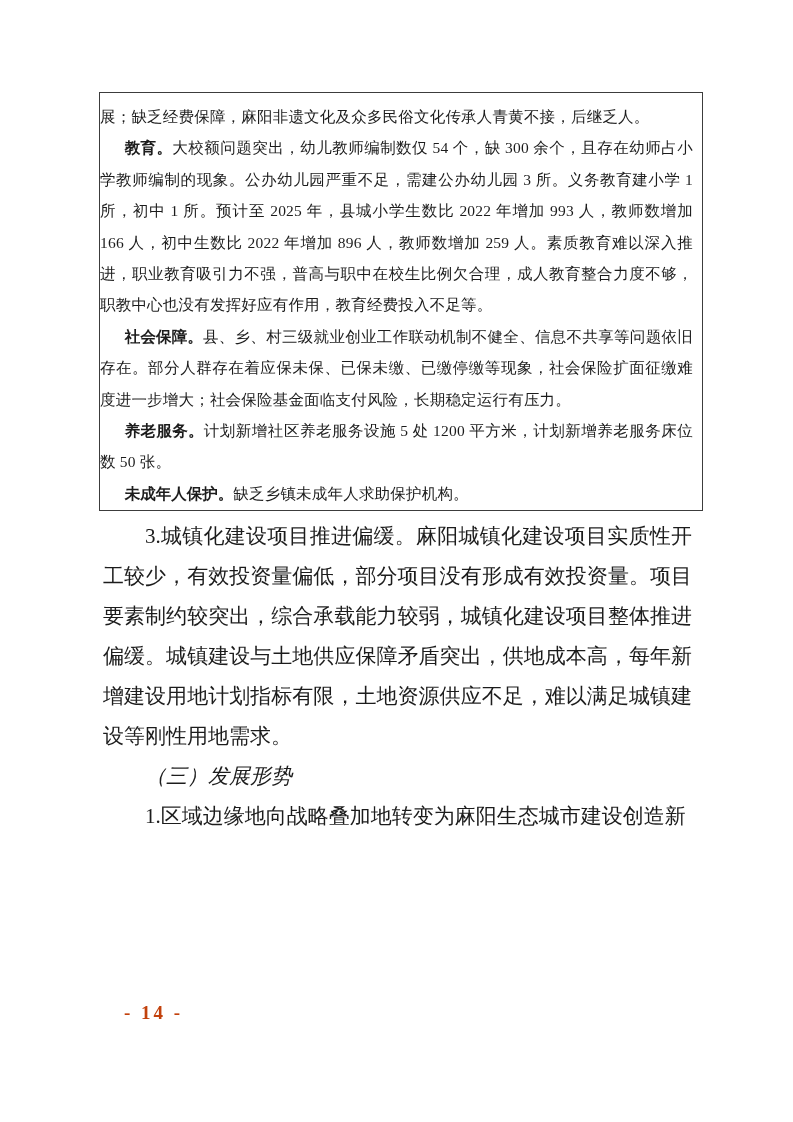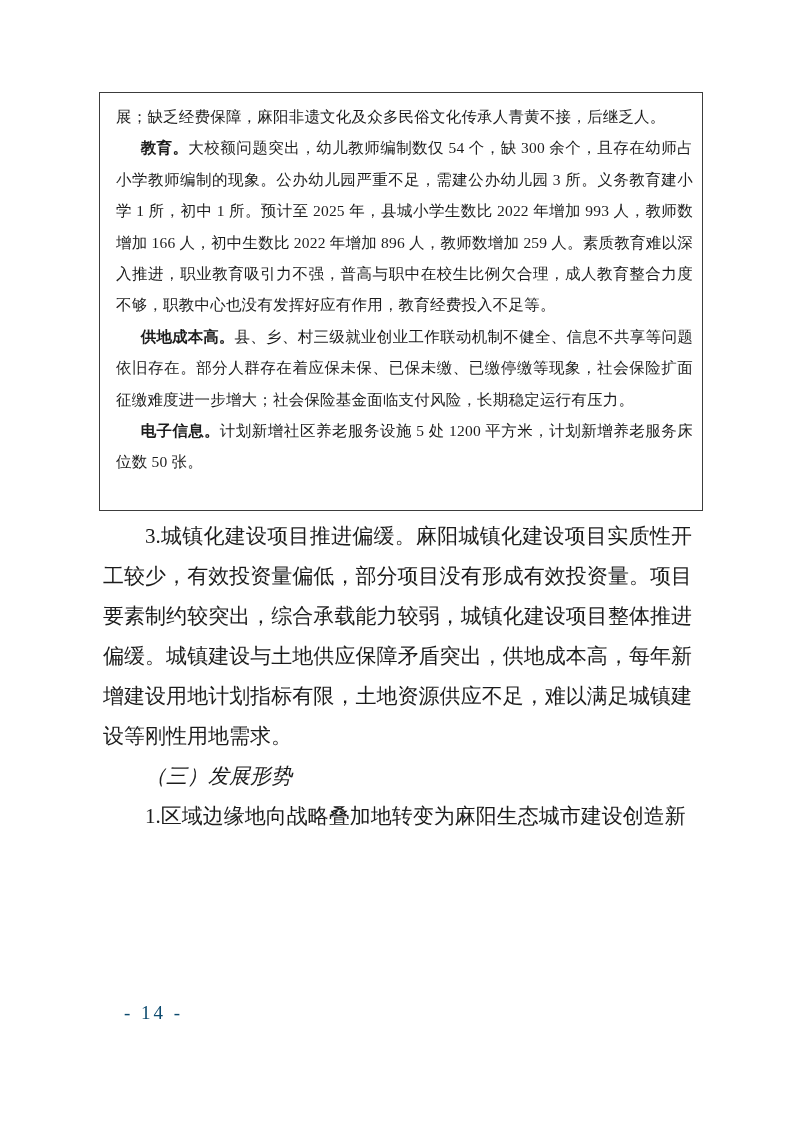--- a/index.html
+++ b/index.html
@@ -14,21 +14,21 @@
   }
   
   .info-box {
     position: absolute;
     left: 99px;
     top: 92px;
     width: 604px;
     height: 419px;
     box-sizing: border-box;
     border: 1.5px solid #3c3c3c;
-    padding: 8px 9px 0 16px;
+    padding: 8px 9px 0 0;
     font-size: 15.5px;
     line-height: 31.4px;
     text-align: justify;
     letter-spacing: 0.2px;
   }
   .info-box p { margin: 0; }
   .box-p { text-indent: 1.6em; }
   .box-p-first { text-indent: 0; }
   .box-label {
     font-weight: bold;
@@ -54,40 +54,44 @@
     line-height: 40px;
     font-weight: normal;
     font-style: italic;
   }
   .page-number {
     position: absolute;
     left: 124px;
     top: 1002px;
     font-size: 19px;
     letter-spacing: 3px;
-    color: #0c4a6e;
+    color: #c2410c;
+    font-weight: bold;
   }
 </style>
 </head>
 <body>
 
 <div class="page">
 
   <div class="info-box">
     <p class="box-p-first">
       <span>展；缺乏经费保障，麻阳非遗文化及众多民俗文化传承人青黄不接，后继乏人。</span>
     </p>
     <p class="box-p">
       <span class="box-label">教育。</span><span>大校额问题突出，幼儿教师编制数仅 54 个，缺 300 余个，且存在幼师占小学教师编制的现象。公办幼儿园严重不足，需建公办幼儿园 3 所。义务教育建小学 1 所，初中 1 所。预计至 2025 年，县城小学生数比 2022 年增加 993 人，教师数增加 166 人，初中生数比 2022 年增加 896 人，教师数增加 259 人。素质教育难以深入推进，职业教育吸引力不强，普高与职中在校生比例欠合理，成人教育整合力度不够，职教中心也没有发挥好应有作用，教育经费投入不足等。</span>
     </p>
     <p class="box-p">
-      <span class="box-label">供地成本高。</span><span>县、乡、村三级就业创业工作联动机制不健全、信息不共享等问题依旧存在。部分人群存在着应保未保、已保未缴、已缴停缴等现象，社会保险扩面征缴难度进一步增大；社会保险基金面临支付风险，长期稳定运行有压力。</span>
+      <span class="box-label">社会保障。</span><span>县、乡、村三级就业创业工作联动机制不健全、信息不共享等问题依旧存在。部分人群存在着应保未保、已保未缴、已缴停缴等现象，社会保险扩面征缴难度进一步增大；社会保险基金面临支付风险，长期稳定运行有压力。</span>
     </p>
     <p class="box-p">
-      <span class="box-label">电子信息。</span><span>计划新增社区养老服务设施 5 处 1200 平方米，计划新增养老服务床位数 50 张。</span>
+      <span class="box-label">养老服务。</span><span>计划新增社区养老服务设施 5 处 1200 平方米，计划新增养老服务床位数 50 张。</span>
+    </p>
+    <p class="box-p">
+      <span class="box-label">未成年人保护。</span><span>缺乏乡镇未成年人求助保护机构。</span>
     </p>
   </div>
 
   <div class="body-text">
     <p>3.城镇化建设项目推进偏缓。麻阳城镇化建设项目实质性开工较少，有效投资量偏低，部分项目没有形成有效投资量。项目要素制约较突出，综合承载能力较弱，城镇化建设项目整体推进偏缓。城镇建设与土地供应保障矛盾突出，供地成本高，每年新增建设用地计划指标有限，土地资源供应不足，难以满足城镇建设等刚性用地需求。</p>
     <h3 class="section-heading">（三）发展形势</h3>
     <p>1.区域边缘地向战略叠加地转变为麻阳生态城市建设创造新</p>
   </div>
 
   <div class="page-number">- 14 -</div>

